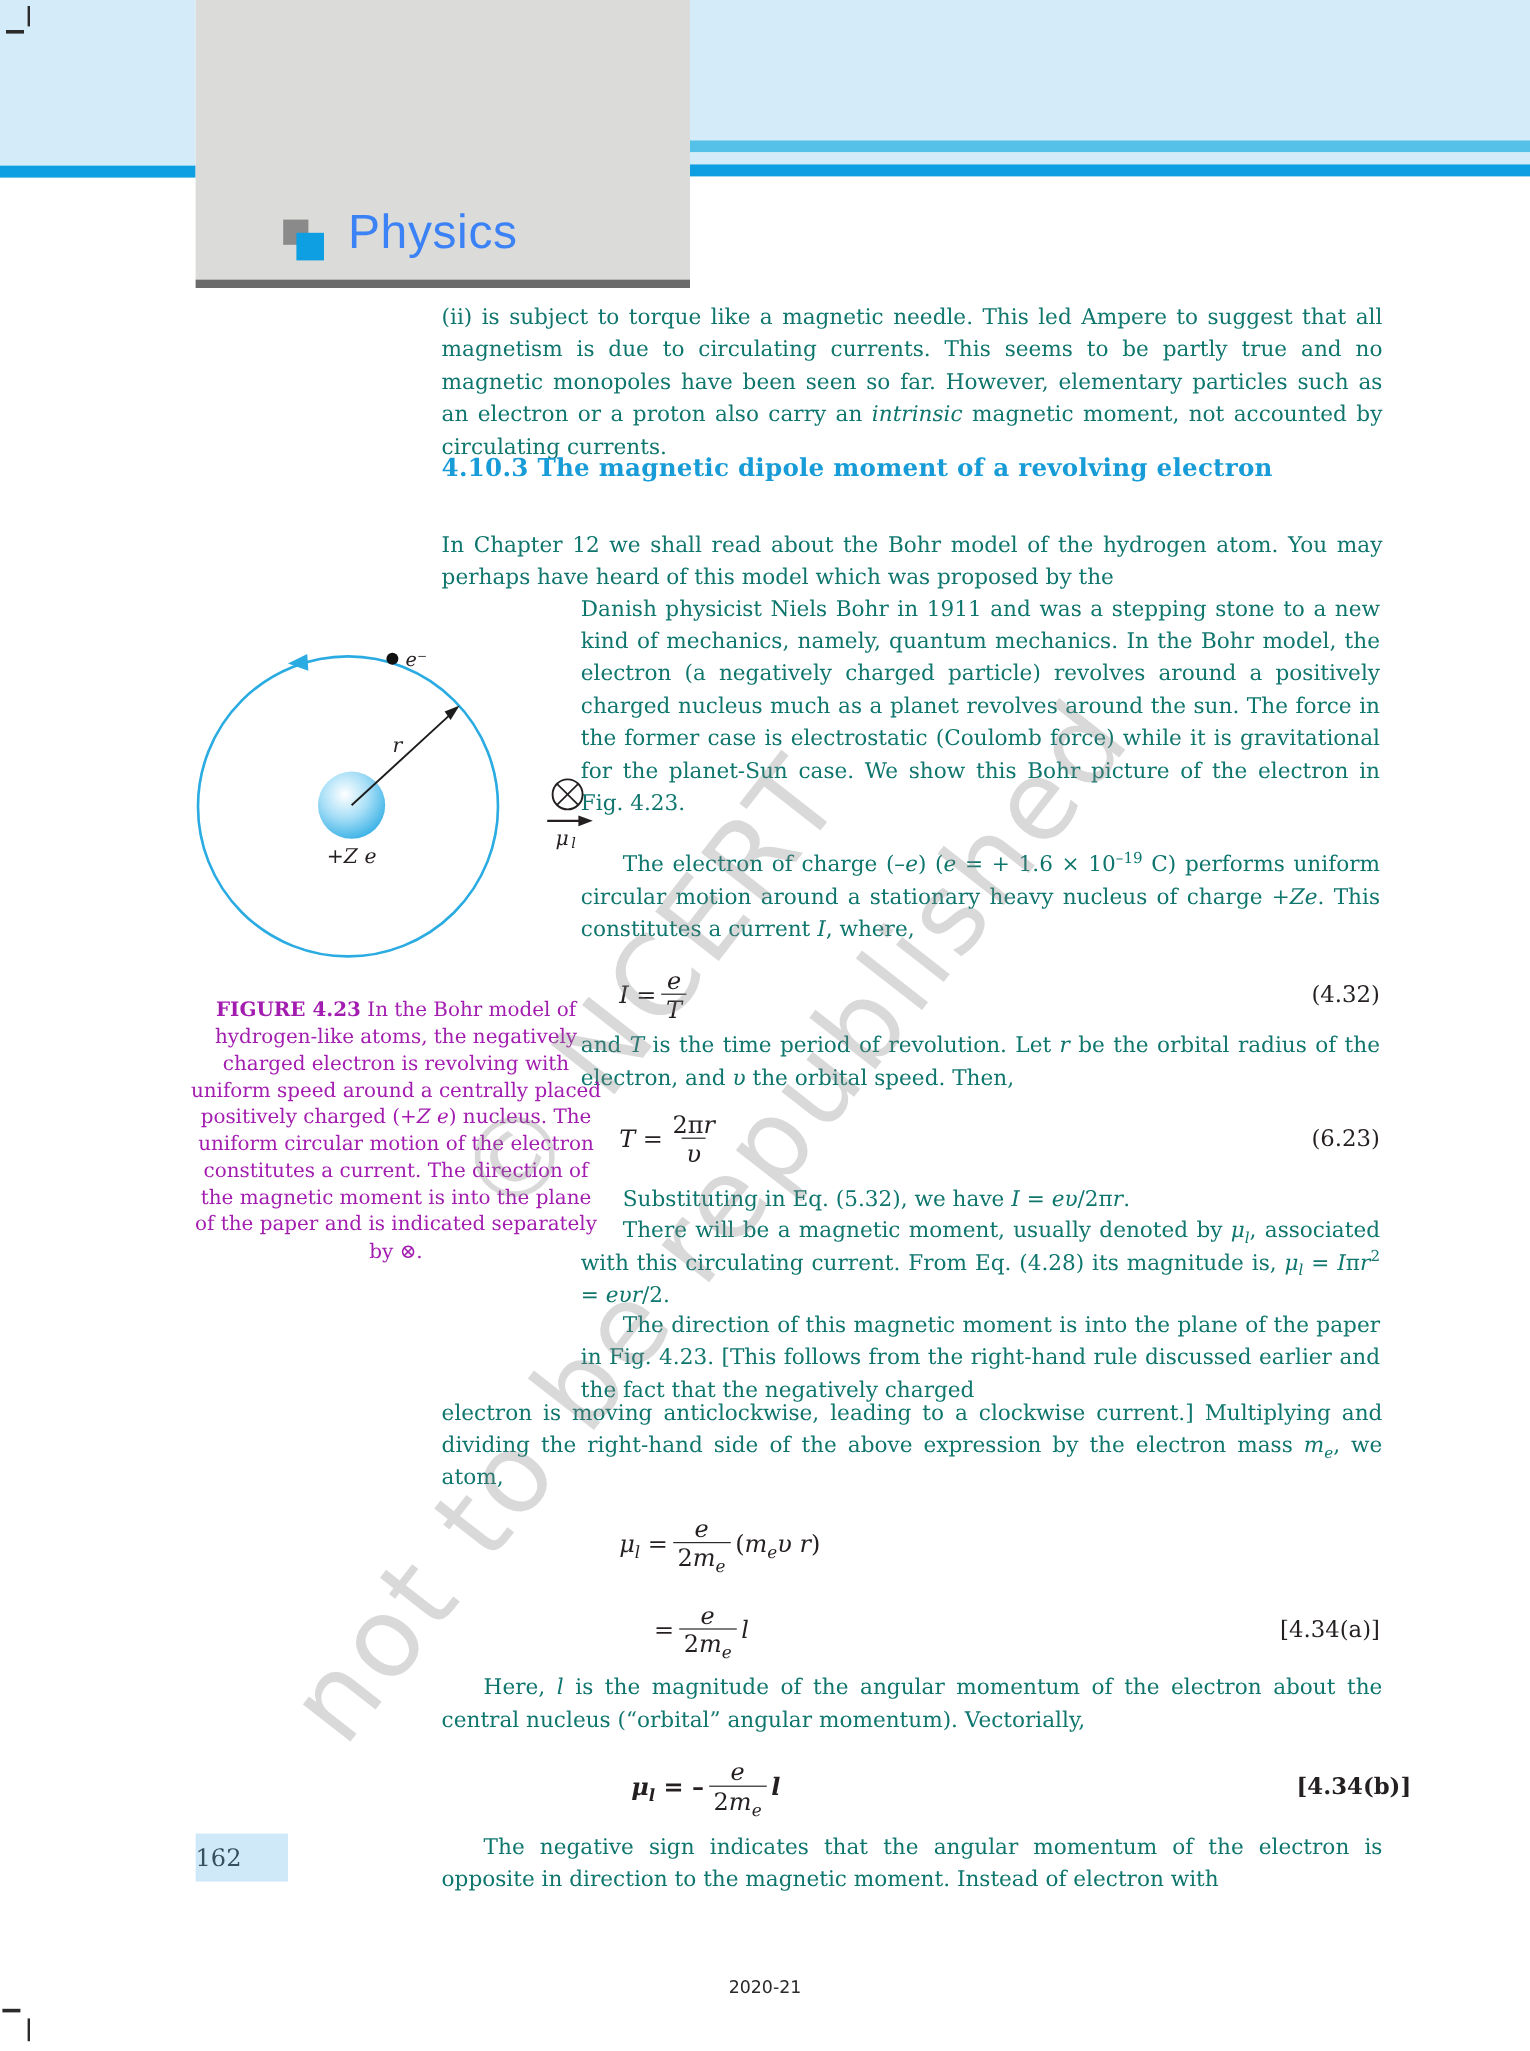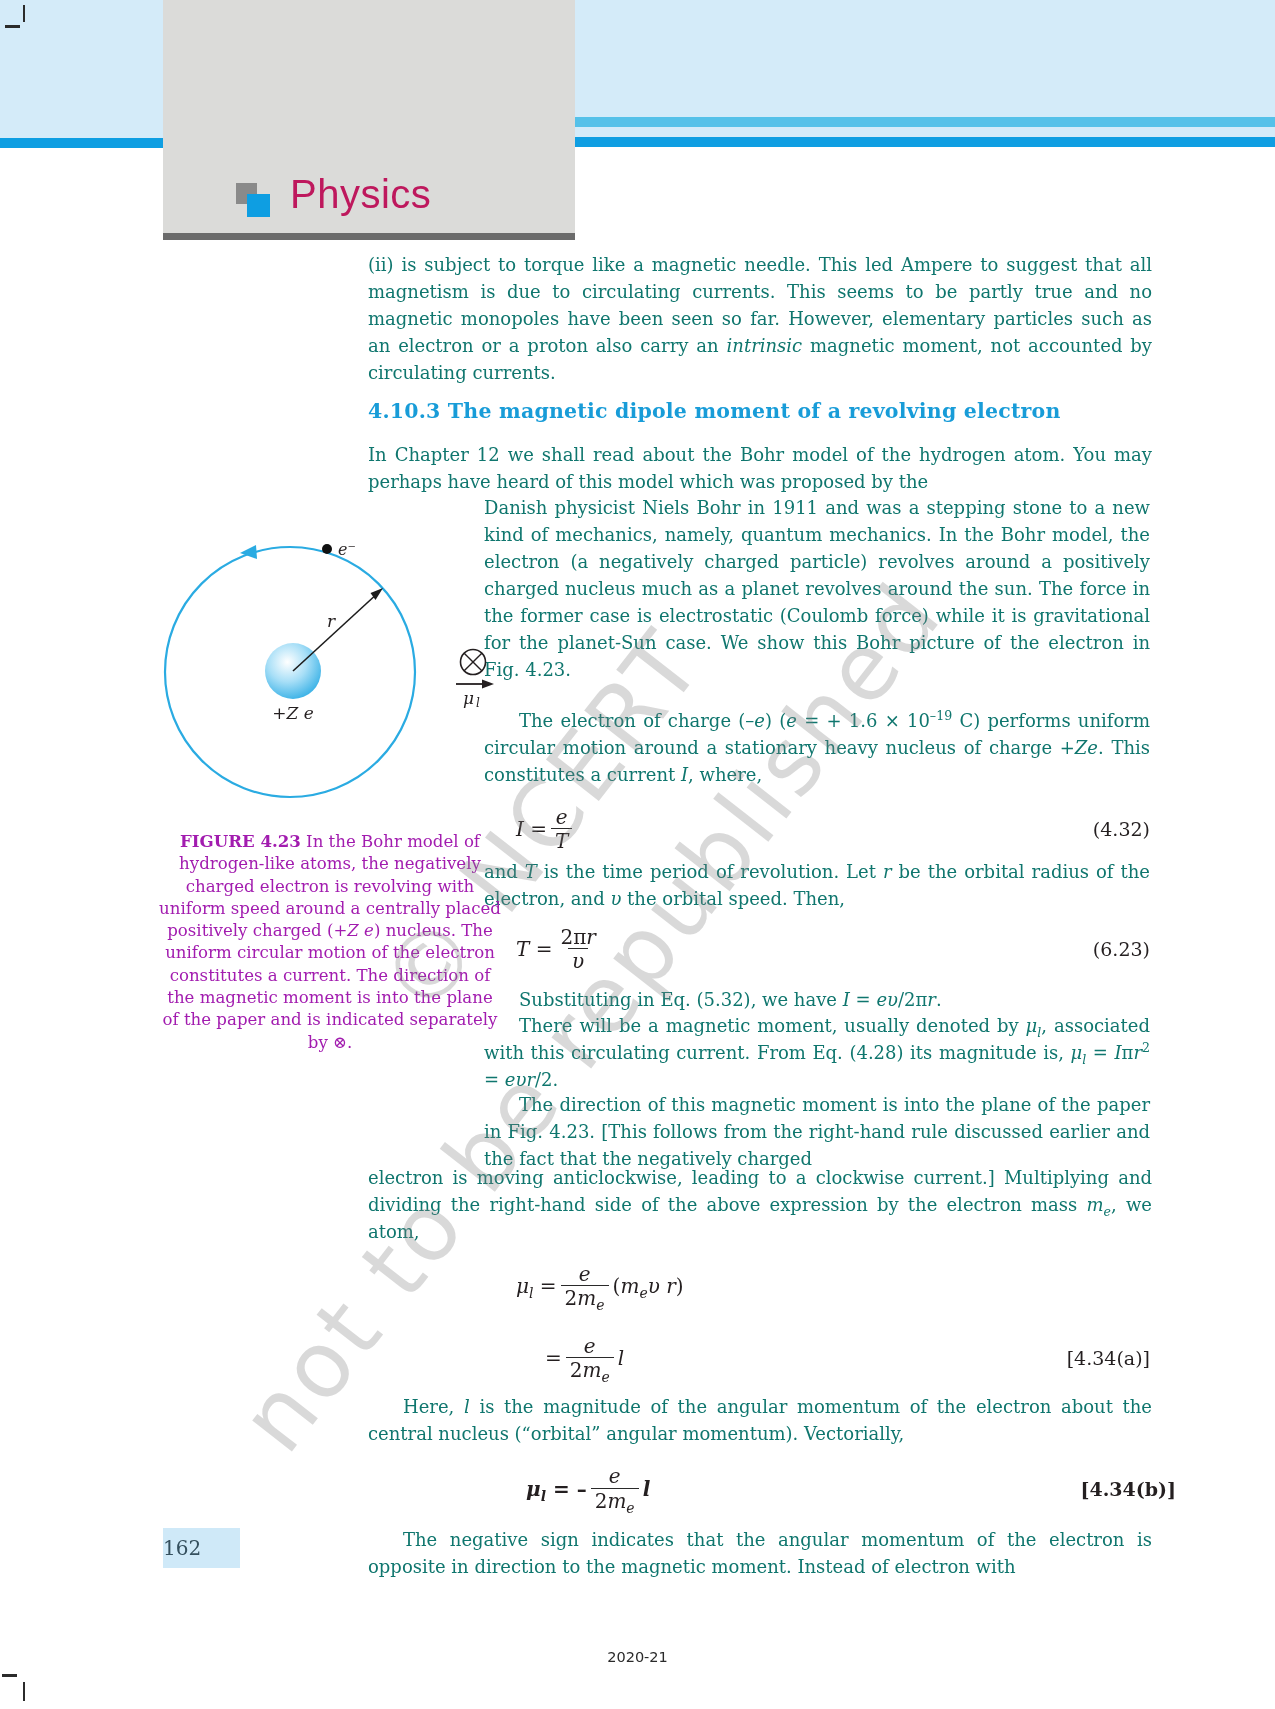--- a/index.html
+++ b/index.html
@@ -18,21 +18,21 @@
   .seg-isub{vertical-align:sub;font-size:70%;font-style:italic;line-height:0}
   .eq{position:absolute;display:flex;justify-content:space-between;align-items:center;
       font-size:20px;color:#241f20}
   .eq-body{display:inline-flex;align-items:center}
   .frac{display:inline-flex;flex-direction:column;align-items:center;margin:0 4px;line-height:1.12;text-align:center}
   .frac .den{border-top:1.5px solid #2a2a2a;padding:1px 4px 0 4px}
   .frac .num{padding:0 4px}
   .eq-label{font-size:19px}
   .eq-bold{font-weight:bold}
   .header-title{position:absolute;font-family:"Liberation Sans",sans-serif;font-size:40px;
-      color:#be185d;letter-spacing:0.5px}
+      color:#3b82f6;letter-spacing:0.5px}
   .pagenum{position:absolute;background:#cfe9f8;color:#35505e;font-size:20px;
       display:flex;align-items:center;justify-content:flex-start}
   .footer{position:absolute;left:0;width:1275px;text-align:center;
       font-family:"DejaVu Sans",sans-serif;font-size:14.5px;color:#2a2a2a}
   .wm{position:absolute;font-family:"DejaVu Sans",sans-serif;color:rgba(128,128,128,0.30);
       white-space:nowrap;pointer-events:none;z-index:9;transform-origin:0 50%;letter-spacing:4px}
   .cropmark{position:absolute;background:#2b2b2b}
 </style>
 </head>
 <body>
@@ -51,21 +51,21 @@
 <div class="band" style="left:247px;top:194px;width:23px;height:23px;background:#0e9ee2"></div>
 <div class="header-title" style="left:290px;top:172px">Physics</div>
 
 <div class="cropmark" style="left:23px;top:5px;width:2px;height:17px"></div>
 <div class="cropmark" style="left:5px;top:25px;width:15px;height:3px"></div>
 <div class="cropmark" style="left:2px;top:1674px;width:15px;height:3px"></div>
 <div class="cropmark" style="left:23px;top:1682px;width:2px;height:19px"></div>
 
 <div class="para" style="left:368px;top:251px;width:784px"><span>(ii) is subject to torque like a magnetic needle. This led Ampere to suggest that all magnetism is due to circulating currents. This seems to be partly true and no magnetic monopoles have been seen so far. However, elementary particles such as an electron or a proton also carry an </span><span class="seg-i">intrinsic</span><span> magnetic moment, not accounted by circulating currents.</span></div>
 
-<div class="heading" style="left:368px;top:399px;width:784px">4.10.3  The magnetic dipole moment of a revolving electron</div>
+<div class="heading" style="left:368px;top:378px;width:784px">4.10.3  The magnetic dipole moment of a revolving electron</div>
 
 <div class="para" style="left:368px;top:441px;width:784px"><span>In Chapter 12 we shall read about the Bohr model of the hydrogen atom. You may perhaps have heard of this model which was proposed by the</span></div>
 
 <div class="para" style="left:484px;top:494px;width:666px"><span>Danish physicist Niels Bohr in 1911 and was a stepping stone to a new kind of mechanics, namely, quantum mechanics. In the Bohr model, the electron (a negatively charged particle) revolves around a positively charged nucleus much as a planet revolves around the sun. The force in the former case is electrostatic (Coulomb force) while it is gravitational for the planet-Sun case. We show this Bohr picture of the electron in Fig. 4.23.</span></div>
 
 <div class="para indent" style="left:484px;top:707px;width:666px"><span>The electron of charge (–</span><span class="seg-i">e</span><span>) (</span><span class="seg-i">e</span><span> = + 1.6 × 10</span><span class="seg-sup">–19</span><span> C) performs uniform circular motion around a stationary heavy nucleus of charge +</span><span class="seg-i">Ze</span><span>. This constitutes a current </span><span class="seg-i">I</span><span>, where,</span></div>
 
 <div class="eq" style="left:516px;top:800px;width:634px;height:58px">
   <span class="eq-body">
     <span><span class="seg-i">I</span><span> = </span></span>

